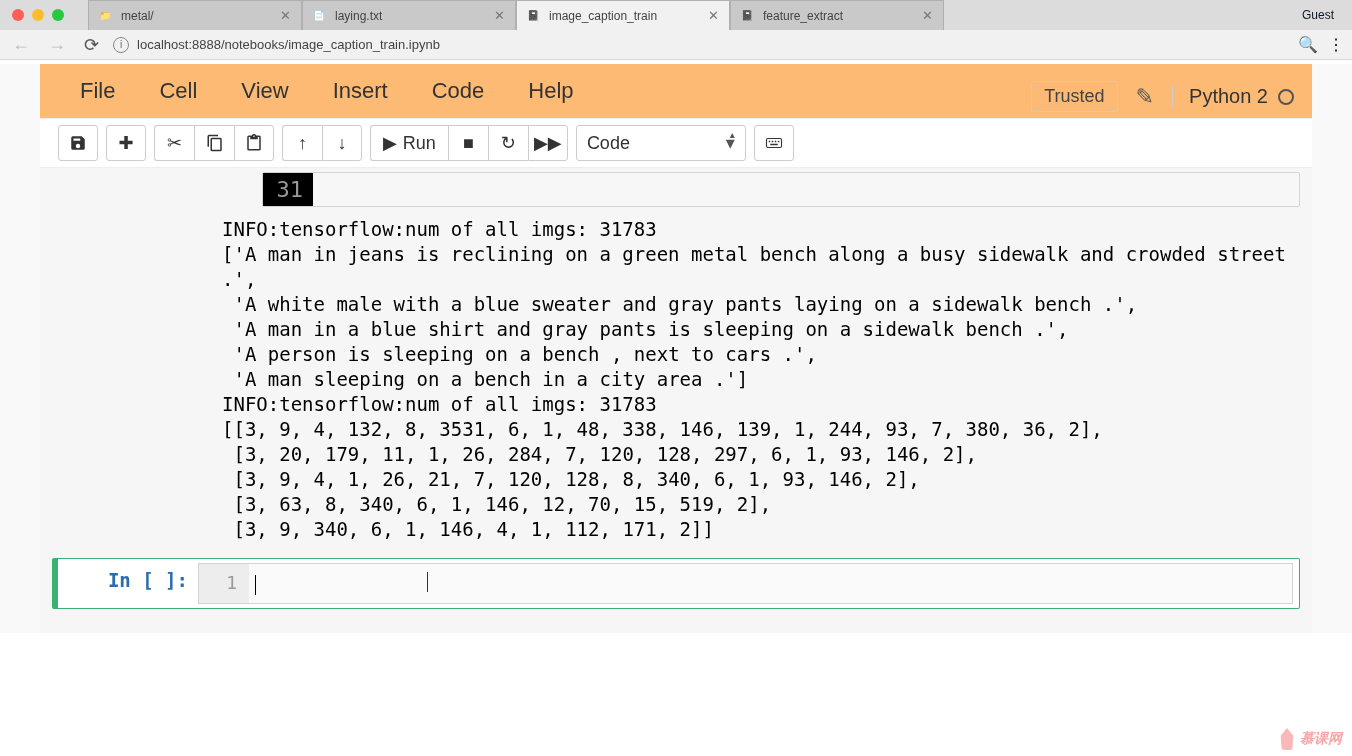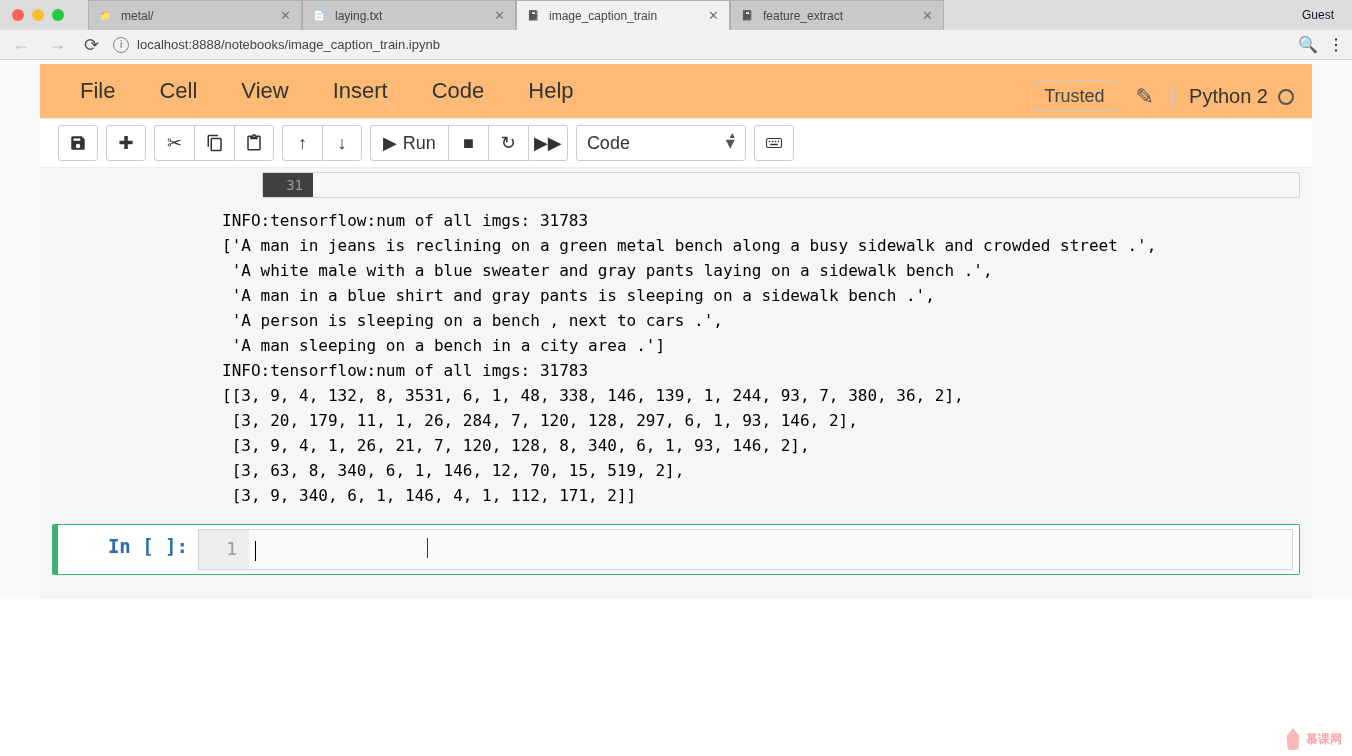--- a/index.html
+++ b/index.html
@@ -43,37 +43,37 @@
   .tgroup .tbtn:last-child { border-top-right-radius: 3px; border-bottom-right-radius: 3px; border-right: 1px solid #ccc; }
   .tselect { border: 1px solid #ccc; height: 36px; padding: 0 30px 0 10px; font-size: 18px; color: #333; background: #fff; border-radius: 3px; position: relative; display: flex; align-items: center; min-width: 170px; }
   .tselect::after { content: "▾"; position: absolute; right: 10px; color: #555; pointer-events: none; }
   .tselect::before { content: "▴"; position: absolute; right: 10px; top: 3px; font-size: 10px; color: #555; }
 
   .jp-notebook { background: #f6f6f6; margin: 0 40px; padding: 0 0 24px 0; }
 
   
   .output-area { padding: 4px 12px 0 52px; }
   .codearea { border: 1px solid #d4d4d4; background: #f7f7f7; display: flex; border-radius: 2px; margin-bottom: 6px; }
-  .codearea .gutter { background: #404040; color: #999; padding: 4px 10px; font-family: Menlo, Consolas, monospace; font-size: 14px; text-align: right; min-width: 50px; }
+  .codearea .gutter { background: #000000; color: #999; padding: 4px 10px; font-family: Menlo, Consolas, monospace; font-size: 22px; text-align: right; min-width: 50px; }
   .codearea .code { padding: 4px 10px; flex: 1; }
 
-  .output-text { font-family: Menlo, Consolas, monospace; font-size: 16px; line-height: 25px; white-space: pre-wrap; word-break: break-all; color: #000; padding: 4px 0 10px 182px; }
+  .output-text { font-family: Menlo, Consolas, monospace; font-size: 19px; line-height: 25px; white-space: pre-wrap; word-break: break-all; color: #000; padding: 4px 0 10px 182px; }
 
   
   .input-cell { border: 1px solid #3bb273; background: #fff; display: flex; margin: 6px 12px 0 12px; border-left: 6px solid #3bb273; border-radius: 2px; }
   .input-prompt { font-family: Menlo, Consolas, monospace; color: #2a6bb2; padding: 10px 10px; font-size: 19px; min-width: 140px; text-align: right; font-weight: bold; }
   .input-code { flex: 1; border: 1px solid #d4d4d4; margin: 4px 6px 4px 0; display: flex; background: #f7f7f7; }
   .input-code .gutter { background: #ededed; color: #999; padding: 8px 12px; font-family: Menlo, Consolas, monospace; font-size: 18px; text-align: right; min-width: 50px; }
   .input-code .editor { flex: 1; font-family: Menlo, Consolas, monospace; font-size: 19px; padding: 8px 6px; position: relative; background: #fafafa; }
   .cursor { display: inline-block; width: 1px; height: 20px; background: #000; vertical-align: middle; }
   
   .caret2 { position: absolute; left: 178px; top: 8px; width: 1px; height: 20px; background: #333; }
 
   .icon-svg { width: 18px; height: 18px; }
-  .watermark { position: absolute; right: 10px; bottom: 6px; font-size: 12px; color: rgba(240, 80, 80, 0.5); font-weight: bold; display: flex; align-items: center; gap: 4px; }
+  .watermark { position: absolute; right: 10px; bottom: 6px; font-size: 14px; color: rgba(240, 80, 80, 0.5); font-weight: bold; display: flex; align-items: center; gap: 4px; font-style: italic; }
   .wm-flame { width: 18px; height: 22px; background: rgba(240,80,80,0.4); clip-path: polygon(50% 0, 85% 35%, 80% 100%, 20% 100%, 15% 35%); border-radius: 50% 50% 40% 40%; }
 </style>
 </head>
 <body>
 
 <div class="browser-tabbar">
   <div class="traffic-lights">
     <div class="tl tl-red"></div>
     <div class="tl tl-yellow"></div>
     <div class="tl tl-green"></div>

